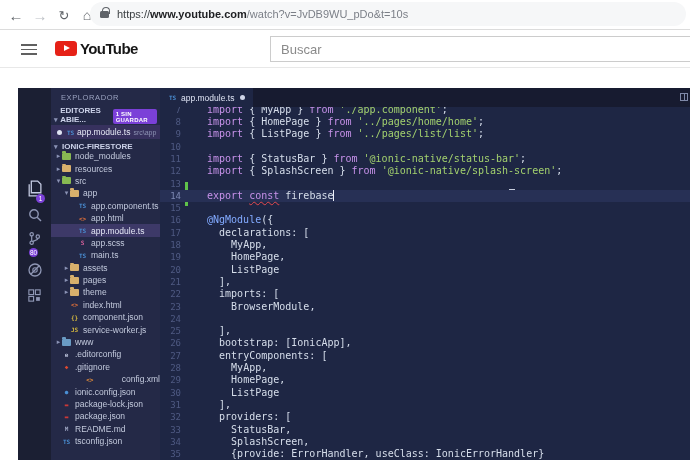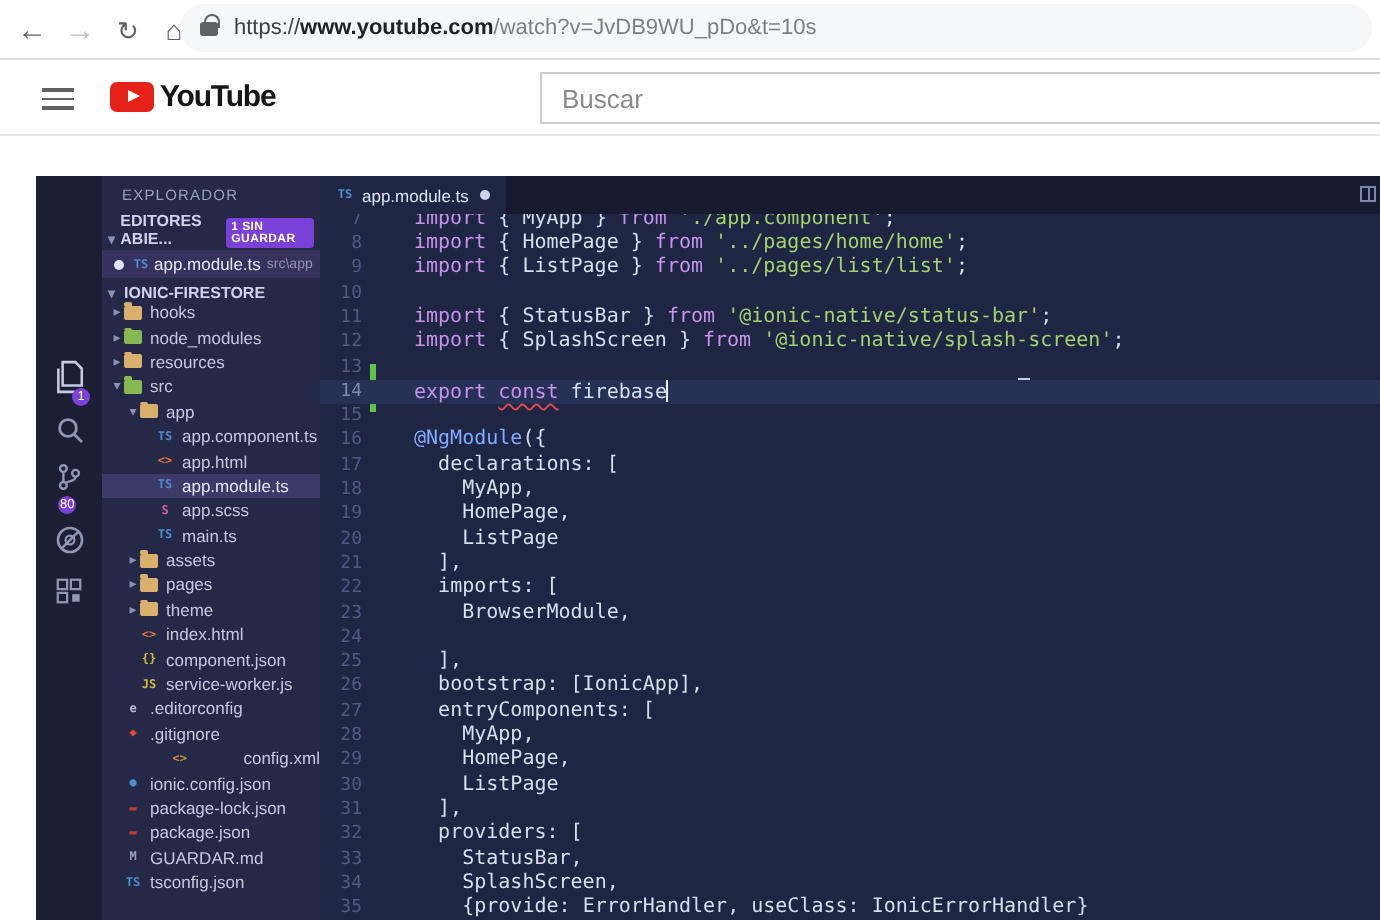--- a/index.html
+++ b/index.html
@@ -188,25 +188,20 @@
       </div>
 
       <div class="sb-sec" style="top:50px;">
         <span class="arr">▾</span>
         <span>IONIC-FIRESTORE</span>
       </div>
 
       <div class="tree" id="tree">
           <div class="trow" style="padding-left: 4px;">
             <span class="arr">▸</span>
-            <span class="folder" style="background: rgb(216, 176, 108);"></span>
-            <span>hooks</span>
-          </div>
-          <div class="trow" style="padding-left: 4px;">
-            <span class="arr">▸</span>
             <span class="folder" style="background: rgb(135, 185, 82);"></span>
             <span>node_modules</span>
           </div>
           <div class="trow" style="padding-left: 4px;">
             <span class="arr">▸</span>
             <span class="folder" style="background: rgb(216, 176, 108);"></span>
             <span>resources</span>
           </div>
           <div class="trow" style="padding-left: 4px;">
             <span class="arr">▾</span>
@@ -267,20 +262,25 @@
             <span class="arr"></span>
             <span class="ficon" style="color: rgb(212, 184, 62);">{}</span>
             <span>component.json</span>
           </div>
           <div class="trow" style="padding-left: 12px;">
             <span class="arr"></span>
             <span class="ficon" style="color: rgb(212, 184, 62);">JS</span>
             <span>service-worker.js</span>
           </div>
           <div class="trow" style="padding-left: 4px;">
+            <span class="arr">▸</span>
+            <span class="folder" style="background: rgb(106, 155, 196);"></span>
+            <span>www</span>
+          </div>
+          <div class="trow" style="padding-left: 4px;">
             <span class="arr"></span>
             <span class="ficon" style="color: rgb(184, 191, 216);">e</span>
             <span>.editorconfig</span>
           </div>
           <div class="trow" style="padding-left: 4px;">
             <span class="arr"></span>
             <span class="ficon" style="color: rgb(224, 73, 47);">◆</span>
             <span>.gitignore</span>
           </div>
           <div class="trow" style="padding-left: 4px; justify-content: space-between;">
@@ -299,21 +299,21 @@
             <span>package-lock.json</span>
           </div>
           <div class="trow" style="padding-left: 4px;">
             <span class="arr"></span>
             <span class="ficon" style="color: rgb(203, 56, 55);">▬</span>
             <span>package.json</span>
           </div>
           <div class="trow" style="padding-left: 4px;">
             <span class="arr"></span>
             <span class="ficon" style="color: rgb(154, 162, 191);">M</span>
-            <span>GUARDAR.md</span>
+            <span>README.md</span>
           </div>
           <div class="trow" style="padding-left: 4px;">
             <span class="arr"></span>
             <span class="ficon" style="color: rgb(74, 143, 212);">TS</span>
             <span>tsconfig.json</span>
           </div>
         </div>
     </div>
 
     <div class="editorarea">

